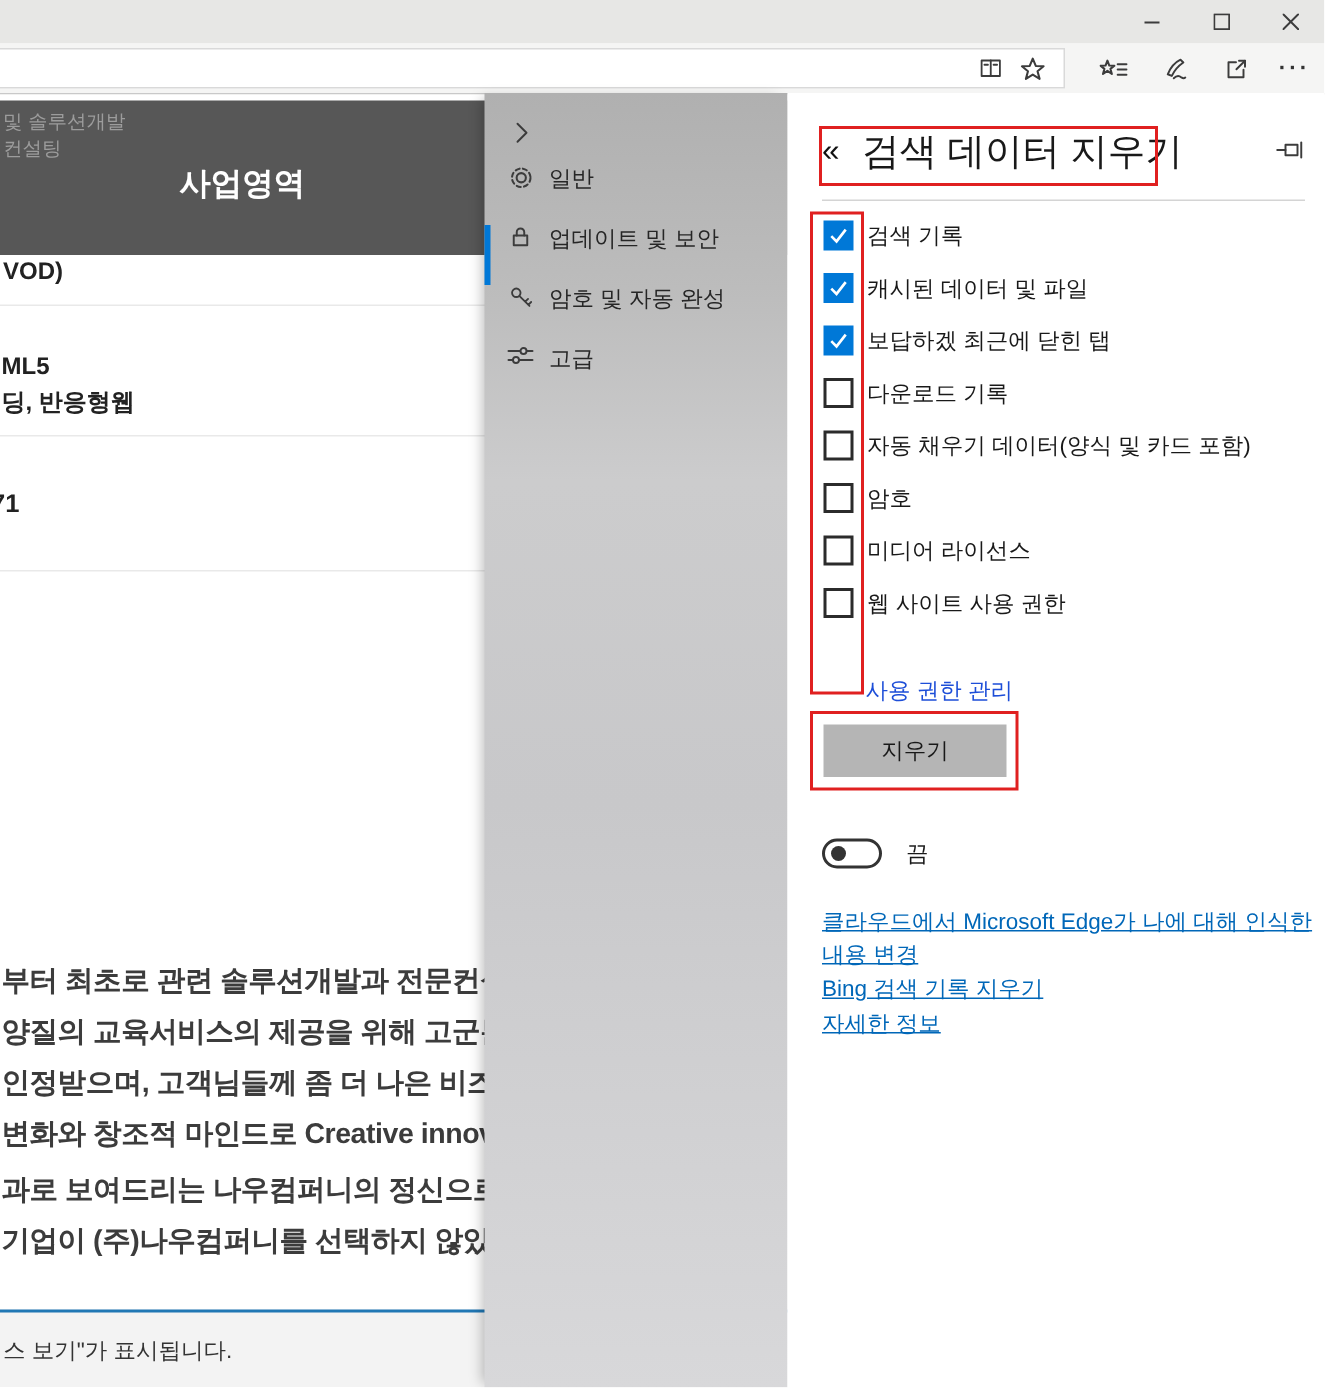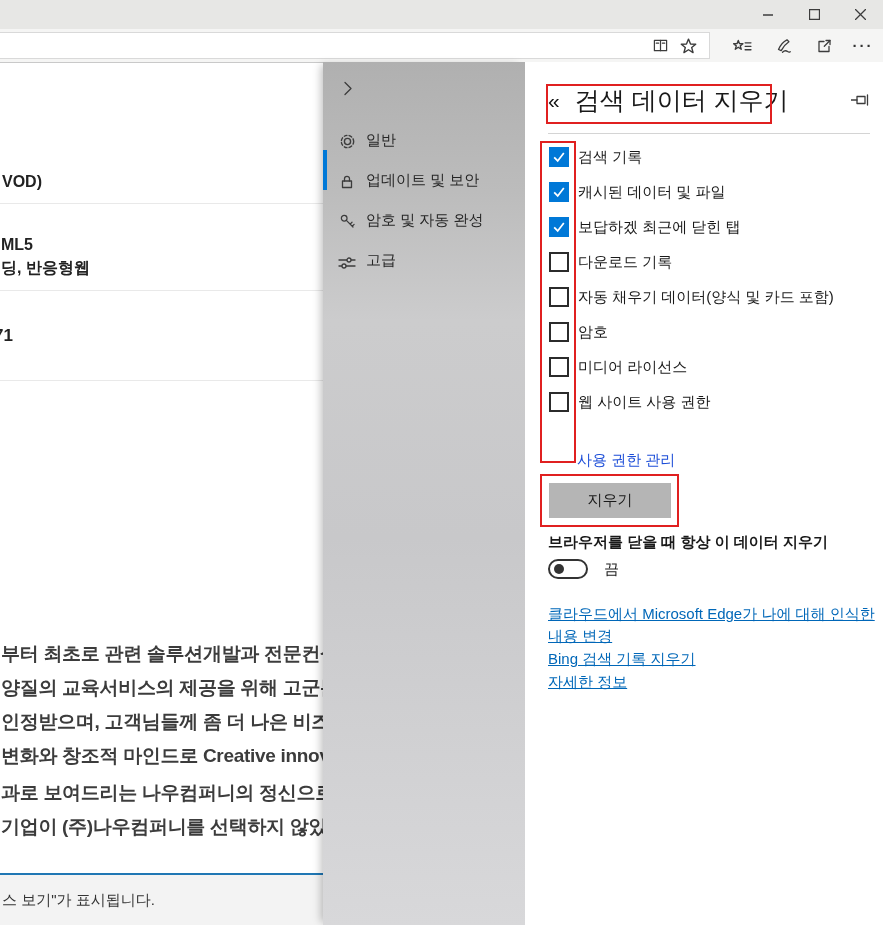--- a/index.html
+++ b/index.html
@@ -34,21 +34,21 @@
   .page-footer{position:absolute;left:0;top:810px;width:525px;height:52px;background:#f3f3f3;
     border-top:2px solid #2077b4;box-sizing:border-box;}
   .footer-text{position:absolute;left:2px;top:16px;font-size:15px;color:#333;white-space:nowrap;}
 
   
   .nav{position:absolute;left:323px;top:62px;width:202px;height:863px;
     background:linear-gradient(180deg,#b0b0b0 0%,#bcbcbc 15%,#cccccd 30%,#c8c8ca 55%,#d8d8da 100%);
     box-shadow:-5px 0 8px -3px rgba(0,0,0,0.25);}
   .nav-chevron{position:absolute;left:13px;top:15px;width:24px;height:22px;
     display:flex;align-items:center;justify-content:center;}
-  .nav-item{position:absolute;left:0;width:202px;height:40px;display:flex;align-items:flex-end;cursor:default;}
+  .nav-item{position:absolute;left:0;width:202px;height:40px;display:flex;align-items:flex-start;cursor:default;}
   .nav-accent{display:none;position:absolute;left:0;top:0;width:4px;height:40px;background:#0078d7;}
   .nav-item.active .nav-accent{display:block;}
   .nav-ico{margin-left:15px;width:18px;display:flex;justify-content:center;}
   .nav-label{margin-left:10px;font-size:15px;color:#262626;white-space:nowrap;}
 
   
   .panel{position:absolute;left:525px;top:62px;width:358px;height:863px;background:#fff;}
   .panel-header{position:absolute;left:23px;top:21px;right:12px;height:34px;display:flex;align-items:center;}
   .back{font-size:21px;color:#111;line-height:1;}
   .panel-title{margin-left:15px;font-size:25px;color:#191919;white-space:nowrap;}
@@ -142,20 +142,25 @@
         <path class="stroke" d="M9.5 2.5 H13.5 V6.5"></path>
         <line class="stroke" x1="13.5" y1="2.5" x2="7.8" y2="8.2"></line>
       </svg>
     </div>
     <div class="tb-icon" style="left:846px;">
       <span class="tb-more">···</span>
     </div>
   </div>
 
   <div class="page">
+    <div class="page-header">
+      <div class="ph-small" style="top:5px;">및 솔루션개발</div>
+      <div class="ph-small" style="top:23px;">컨설팅</div>
+      <div class="ph-title">사업영역</div>
+    </div>
     <div class="prow" style="left:2px;top:110px;font-size:16px;text-align:center;">VOD)</div>
     <div class="divider" style="top:140px;"></div>
     <div class="prow" style="left:1px;top:173px;font-size:16px;">ML5</div>
     <div class="prow" style="left:1px;top:195px;font-size:16px;">딩, 반응형웹</div>
     <div class="divider" style="top:227px;"></div>
     <div class="prow" style="left:-6px;top:263px;font-size:17px;">71</div>
     <div class="divider" style="top:317px;"></div>
 
     <div class="para" style="top:578px;">부터 최초로 관련 솔루션개발과 전문컨설팅을 시작</div>
     <div class="para" style="top:612px;">양질의 교육서비스의 제공을 위해 고군분투해 왔</div>
@@ -291,21 +296,20 @@
           
         </span>
         <span class="cb-label">웹 사이트 사용 권한</span>
       </div>
     </div>
 
     <div class="manage-link">사용 권한 관리</div>
 
     <button class="clear-btn">지우기</button>
 
-    <div class="always-label">브라우저를 닫을 때 항상 이 데이터 지우기</div>
 
     <div class="toggle-row">
       <span class="toggle"></span>
       <span class="toggle-label">끔</span>
     </div>
 
     <div class="plink" style="top:543px;">클라우드에서 Microsoft Edge가 나에 대해 인식한</div>
     <div class="plink" style="top:565px;">내용 변경</div>
     <div class="plink" style="top:588px;">Bing 검색 기록 지우기</div>
     <div class="plink" style="top:611px;">자세한 정보</div>

